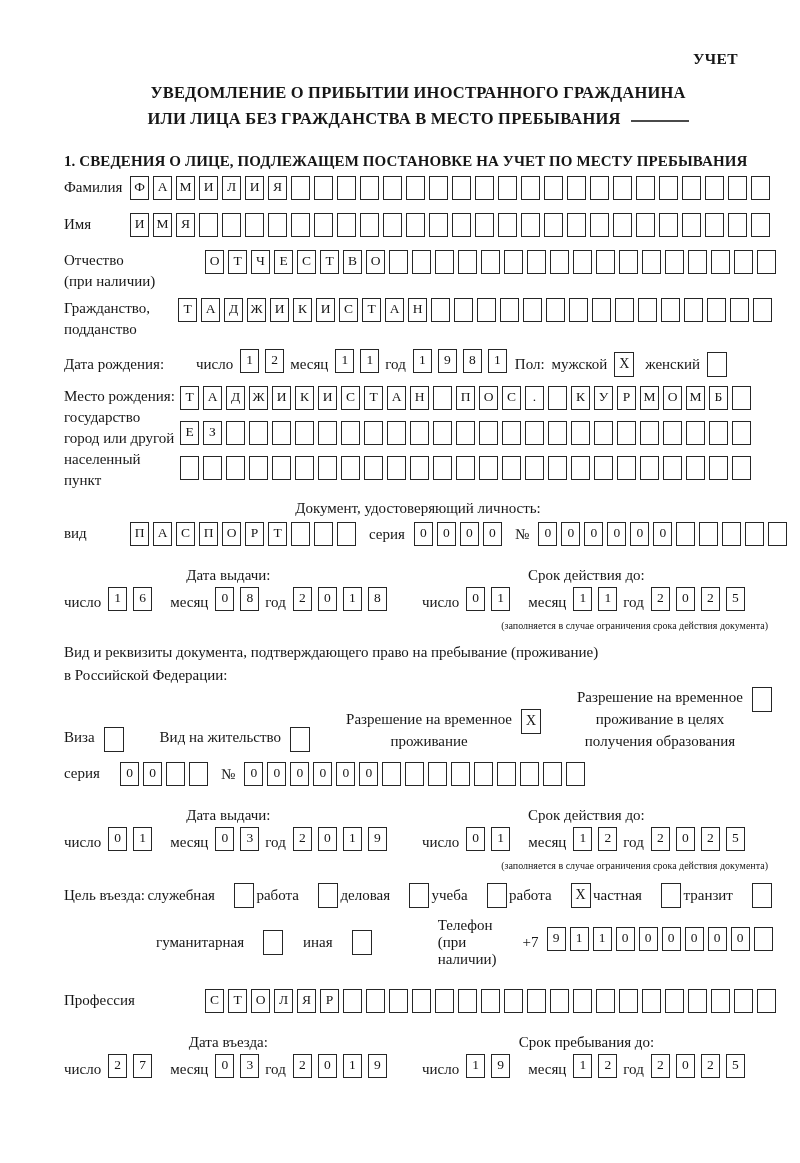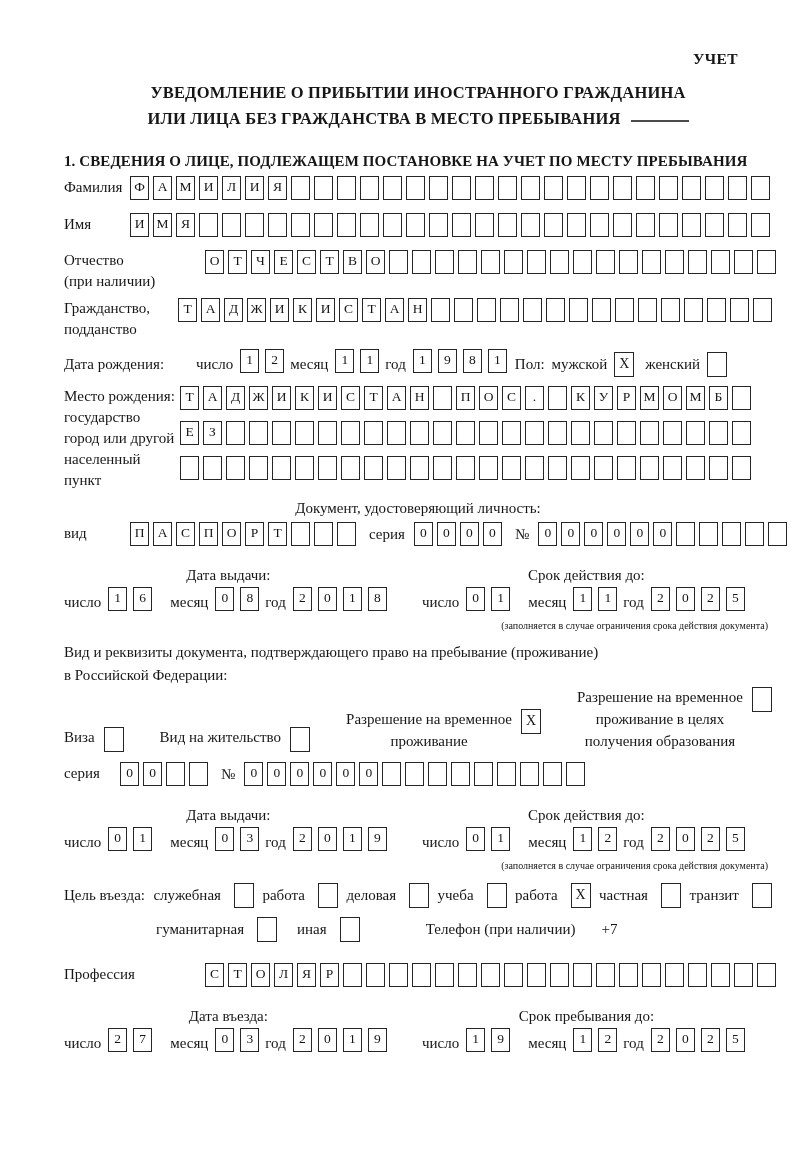--- a/index.html
+++ b/index.html
@@ -51,21 +51,21 @@
   .dochead{text-align:center;font-weight:normal;margin-top:9px;}
   .mlabel{margin:0 9px;line-height:24px;}
 
   .para{margin-top:10px;line-height:1.5;}
 
   .permits{display:flex;justify-content:space-between;align-items:flex-end;margin-top:1px;}
   .permit{display:flex;align-items:flex-start;gap:9px;}
   .permit .plabel{text-align:center;line-height:1.45;}
 
   .purpose{display:flex;align-items:center;justify-content:space-between;margin-top:12px;white-space:nowrap;}
-  .opt{display:flex;align-items:center;gap:13px;}
+  .opt{display:flex;align-items:center;gap:19px;}
   .purpose2{display:flex;align-items:center;margin-top:9px;padding-left:92px;}
   .purpose2 .phlabel{margin-left:66px;}
   .purpose2 .prefix{margin-left:26px;margin-right:8px;}
 </style>
 </head>
 <body>
 
 <div class="page">
 
   <div class="forma">УЧЕТ</div>
@@ -281,20 +281,21 @@
     <span class="opt">
       <span>гуманитарная</span>
       <span class="checkbox"></span>
     </span>
     <span class="opt" style="margin-left:20px;">
       <span>иная</span>
       <span class="checkbox"></span>
     </span>
     <span class="phlabel">Телефон (при наличии)</span>
     <span class="prefix">+7</span>
+    <span class="boxes"><span class="cell">9</span><span class="cell">1</span><span class="cell">1</span><span class="cell">0</span><span class="cell">0</span><span class="cell">0</span><span class="cell">0</span><span class="cell">0</span><span class="cell">0</span><span class="cell"></span></span>
   </div>
 
   <div class="frow" style="margin-top:21px;">
     <div class="flabel lw141">Профессия</div>
     <div class="boxes"><span class="cell">С</span><span class="cell">Т</span><span class="cell">О</span><span class="cell">Л</span><span class="cell">Я</span><span class="cell">Р</span><span class="cell"></span><span class="cell"></span><span class="cell"></span><span class="cell"></span><span class="cell"></span><span class="cell"></span><span class="cell"></span><span class="cell"></span><span class="cell"></span><span class="cell"></span><span class="cell"></span><span class="cell"></span><span class="cell"></span><span class="cell"></span><span class="cell"></span><span class="cell"></span><span class="cell"></span><span class="cell"></span><span class="cell"></span></div>
   </div>
 
   <div class="dates">
     <div class="dcol-l">
       <div class="dategroup">

